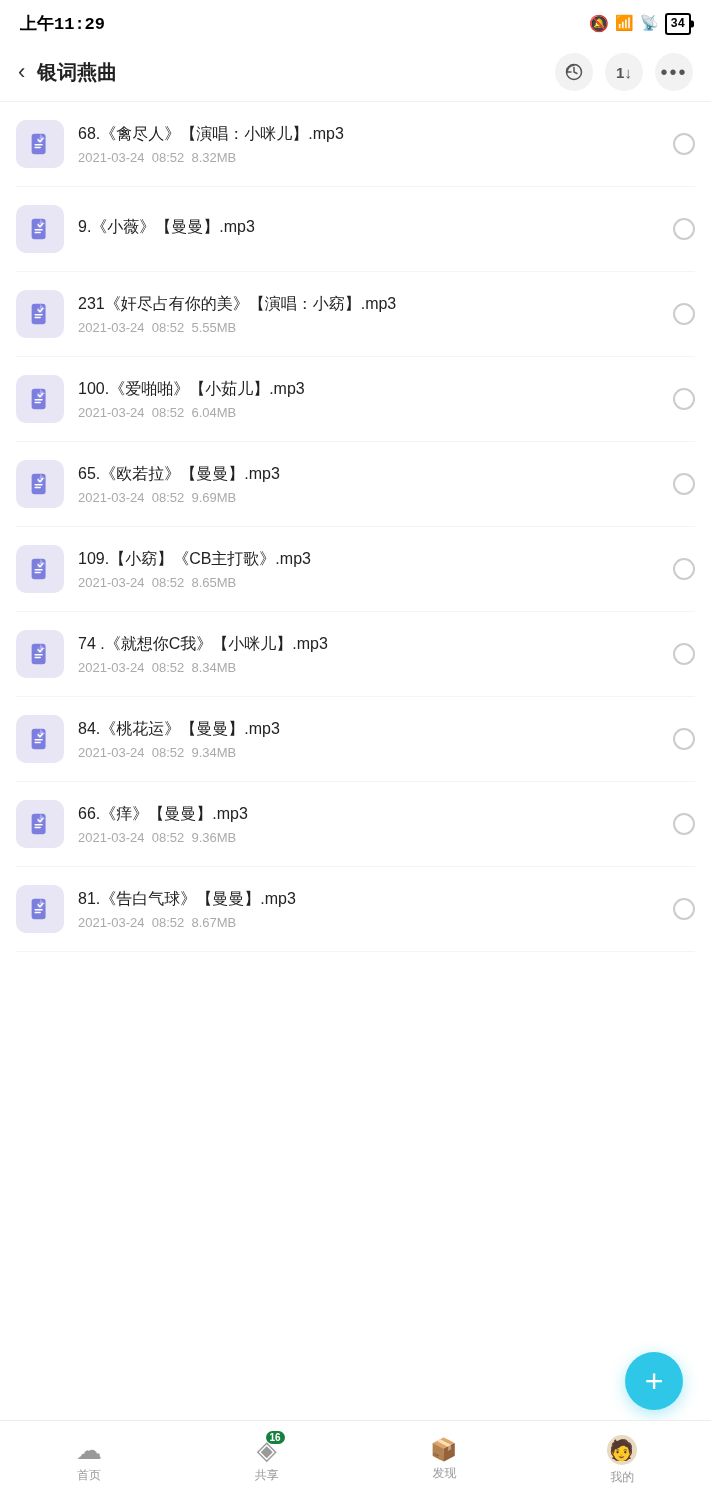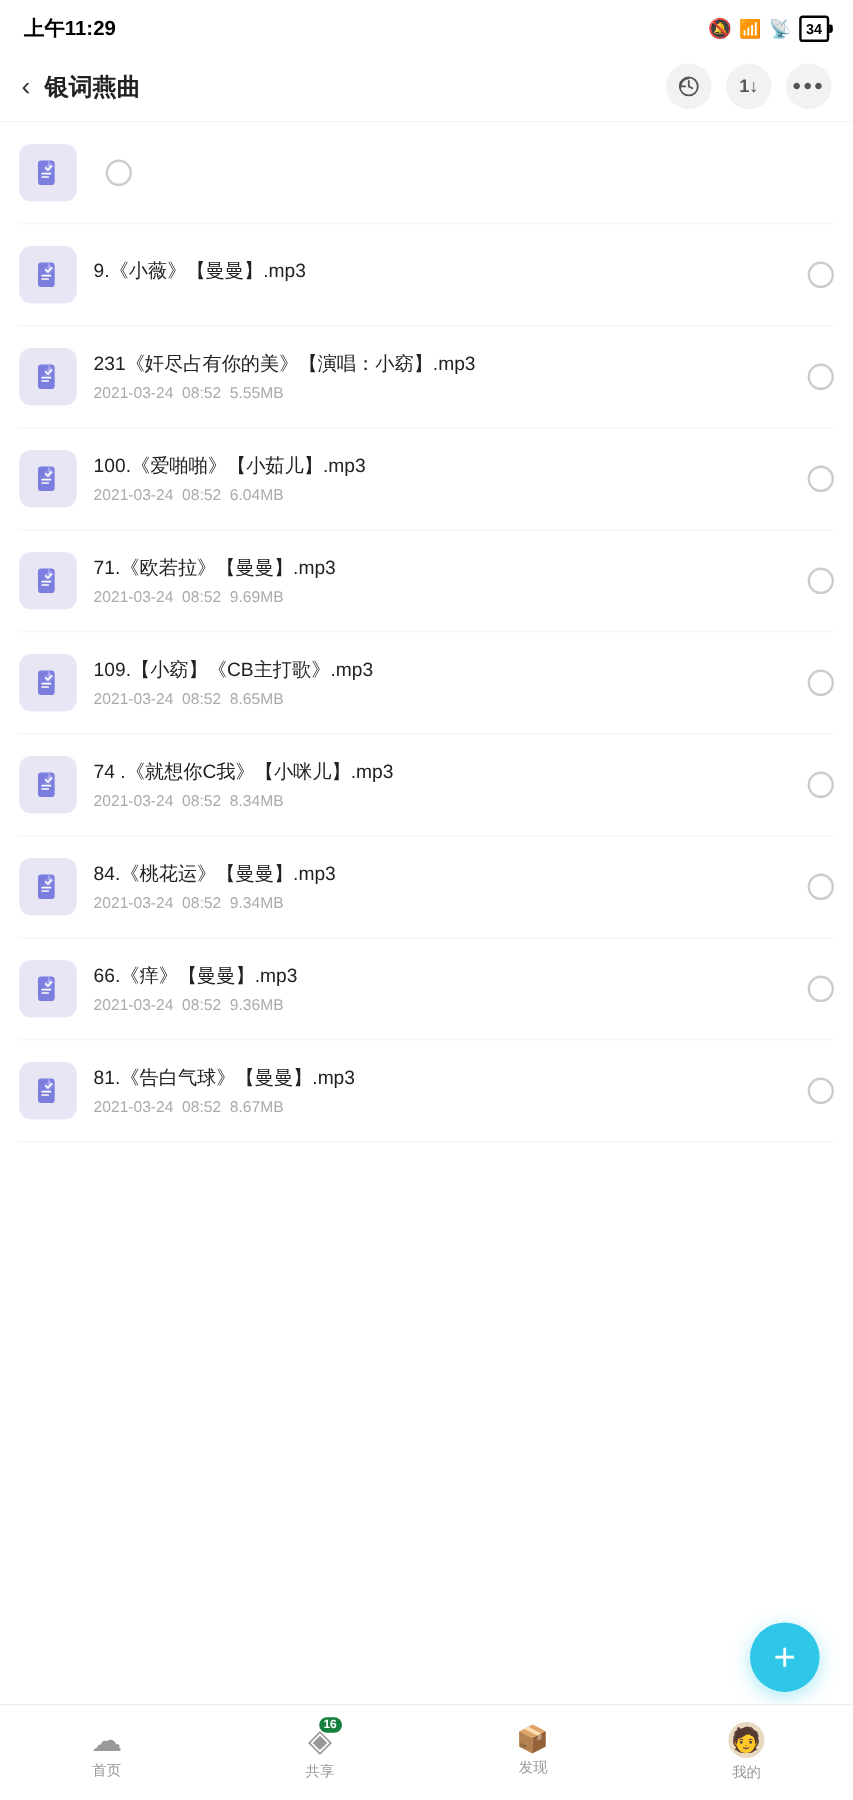--- a/index.html
+++ b/index.html
@@ -12,20 +12,21 @@
       position: relative;
     }
 
     
     .status-bar {
       display: flex;
       justify-content: space-between;
       align-items: center;
       padding: 12px 20px 8px 20px;
       background: #fff;
+      font-family: Liberation Mono, monospace;
     }
     .status-time {
       font-size: 17px;
       font-weight: 600;
       color: #000;
     }
     .status-icons {
       display: flex;
       align-items: center;
       gap: 6px;
@@ -280,20 +281,24 @@
       <div class="file-icon">
         <svg viewBox="0 0 28 28" fill="none" xmlns="http://www.w3.org/2000/svg">
           <rect x="5" y="3" width="15" height="22" rx="3" fill="#7b7ede"></rect>
           <path d="M14 3 L20 9 H14 Z" fill="#a0a4ef"></path>
           <rect x="8" y="14" width="9" height="1.5" rx="0.75" fill="white"></rect>
           <rect x="8" y="17" width="7" height="1.5" rx="0.75" fill="white"></rect>
           <circle cx="14" cy="10" r="3.5" fill="white" fill-opacity="0.15"></circle>
           <path d="M12 9.5 L14 11.5 L17 8" stroke="white" stroke-width="1.5" stroke-linecap="round" stroke-linejoin="round" fill="none"></path>
         </svg>
       </div>
+      <div class="file-info">
+        <div class="file-name">68.《禽尽人》【演唱：小咪儿】.mp3</div>
+        <div class="file-meta">2021-03-24&nbsp;&nbsp;08:52&nbsp;&nbsp;8.32MB</div>
+      </div>
       <div class="file-select"></div>
     </div>
     <div class="file-item">
       <div class="file-icon">
         <svg viewBox="0 0 28 28" fill="none" xmlns="http://www.w3.org/2000/svg">
           <rect x="5" y="3" width="15" height="22" rx="3" fill="#7b7ede"></rect>
           <path d="M14 3 L20 9 H14 Z" fill="#a0a4ef"></path>
           <rect x="8" y="14" width="9" height="1.5" rx="0.75" fill="white"></rect>
           <rect x="8" y="17" width="7" height="1.5" rx="0.75" fill="white"></rect>
           <circle cx="14" cy="10" r="3.5" fill="white" fill-opacity="0.15"></circle>
@@ -344,21 +349,21 @@
         <svg viewBox="0 0 28 28" fill="none" xmlns="http://www.w3.org/2000/svg">
           <rect x="5" y="3" width="15" height="22" rx="3" fill="#7b7ede"></rect>
           <path d="M14 3 L20 9 H14 Z" fill="#a0a4ef"></path>
           <rect x="8" y="14" width="9" height="1.5" rx="0.75" fill="white"></rect>
           <rect x="8" y="17" width="7" height="1.5" rx="0.75" fill="white"></rect>
           <circle cx="14" cy="10" r="3.5" fill="white" fill-opacity="0.15"></circle>
           <path d="M12 9.5 L14 11.5 L17 8" stroke="white" stroke-width="1.5" stroke-linecap="round" stroke-linejoin="round" fill="none"></path>
         </svg>
       </div>
       <div class="file-info">
-        <div class="file-name">71.《欧若拉》【曼曼】.mp3</div>
+        <div class="file-name">65.《欧若拉》【曼曼】.mp3</div>
         <div class="file-meta">2021-03-24&nbsp;&nbsp;08:52&nbsp;&nbsp;9.69MB</div>
       </div>
       <div class="file-select"></div>
     </div>
     <div class="file-item">
       <div class="file-icon">
         <svg viewBox="0 0 28 28" fill="none" xmlns="http://www.w3.org/2000/svg">
           <rect x="5" y="3" width="15" height="22" rx="3" fill="#7b7ede"></rect>
           <path d="M14 3 L20 9 H14 Z" fill="#a0a4ef"></path>
           <rect x="8" y="14" width="9" height="1.5" rx="0.75" fill="white"></rect>

